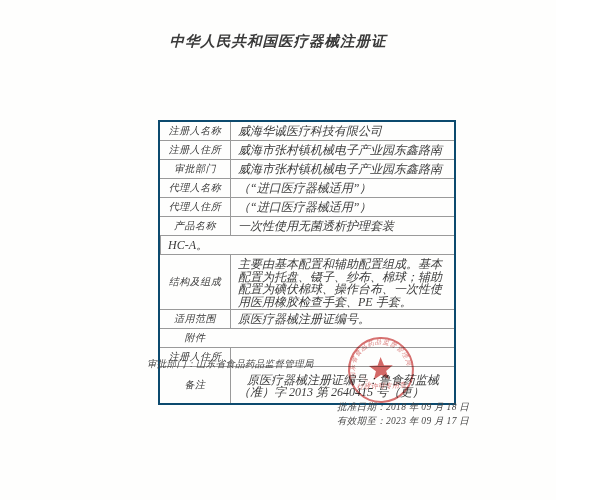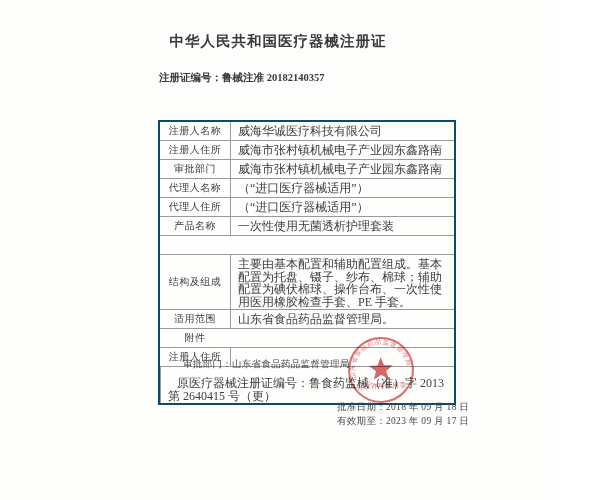--- a/index.html
+++ b/index.html
@@ -2,21 +2,21 @@
 <html><head>
 <meta charset="utf-8">
 <style>
   html,body{margin:0;padding:0;background:#ffffff;}
   body{
     width:600px;height:500px;overflow:hidden;
     font-family:"Liberation Serif","DejaVu Serif",serif;
     color:#3c3c3c;
     -webkit-font-smoothing:antialiased;
   }
-  .page{position:relative;width:556px;height:500px;background:#fefefd;}
+  .page{position:relative;width:556px;height:500px;background:#fefefd;font-style:italic;}
 
   .doc-title{
     position:absolute;top:32px;left:0;width:100%;
     text-align:center;font-size:14.5px;font-weight:bold;
     letter-spacing:1px;color:#3a3a3a;
   }
   .cert-line{
     position:absolute;top:71px;left:159px;
     font-size:10.5px;font-weight:bold;color:#3a3a3a;
   }
@@ -38,28 +38,28 @@
   .tvalue{
     flex:1;border-left:1px solid #9a9a9a;
     display:flex;align-items:center;
     font-size:12px;line-height:12.5px;
     padding:1px 4px 1px 7px;box-sizing:border-box;
     word-break:break-all;
   }
   .trow.r-struct{min-height:38px;}
   .trow.r-remark{min-height:36px;}
   .trow.r-struct .tvalue,.trow.r-remark .tvalue{
-    align-items:flex-end;padding-top:3px;
+    align-items:center;padding-top:3px;
   }
   .trow.r-remark .tvalue .txt{text-indent:9px;display:block;}
   .tvalue .txt{display:block;}
 
   .footer-dept{
     position:absolute;left:147px;top:358px;
-    font-size:9.5px;color:#454545;letter-spacing:0.3px;margin-left:36px;
+    font-size:9.5px;color:#454545;letter-spacing:0.3px;
   }
   .footer-dates{
     position:absolute;left:337px;top:354px;
     font-size:9.5px;color:#454545;line-height:14px;letter-spacing:0.3px;margin-top:46px;
   }
 
   .stamp{
     position:absolute;left:347px;top:336px;width:68px;height:68px;
     opacity:0.88;mix-blend-mode:multiply;
     transform:rotate(-2deg);
@@ -67,21 +67,20 @@
   }
   .stamp svg{width:100%;height:100%;}
 </style>
 </head>
 <body>
 
 <div class="page">
 
   <div class="doc-title">中华人民共和国医疗器械注册证</div>
 
-  <div class="cert-line">注册证编号：鲁械注准 20182140357</div>
 
   <div class="cert-table">
     <div class="trow">
       <div class="tlabel">注册人名称</div>
       <div class="tvalue">
           <span class="txt">威海华诚医疗科技有限公司</span>
         </div>
     </div>
     <div class="trow">
       <div class="tlabel">注册人住所</div>
@@ -107,43 +106,47 @@
           <span class="txt">（“进口医疗器械适用”）</span>
         </div>
     </div>
     <div class="trow">
       <div class="tlabel">产品名称</div>
       <div class="tvalue">
           <span class="txt">一次性使用无菌透析护理套装</span>
         </div>
     </div>
     <div class="trow">
+      <div class="tvalue">
+          <span class="txt">HC-A。</span>
+        </div>
     </div>
     <div class="trow r-struct">
       <div class="tlabel">结构及组成</div>
       <div class="tvalue">
           <span class="txt">主要由基本配置和辅助配置组成。基本配置为托盘、镊子、纱布、棉球；辅助配置为碘伏棉球、操作台布、一次性使用医用橡胶检查手套、PE 手套。</span>
         </div>
     </div>
     <div class="trow">
       <div class="tlabel">适用范围</div>
       <div class="tvalue">
-          <span class="txt">山东省食品药品监督管理局。</span>
+          <span class="txt">原医疗器械注册证编号。</span>
         </div>
     </div>
     <div class="trow">
       <div class="tlabel">附件</div>
     </div>
     <div class="trow">
       <div class="tlabel">注册人住所</div>
       <div class="tvalue">
           <span class="txt"></span>
         </div>
     </div>
     <div class="trow r-remark">
+      <div class="tlabel">备注</div>
       <div class="tvalue">
           <span class="txt">原医疗器械注册证编号：鲁食药监械（准）字 2013 第 2640415 号（更）</span>
         </div>
     </div>
   </div>
 
   <div class="footer-dept">审批部门：山东省食品药品监督管理局</div>
 
   <div class="footer-dates">
     <div>批准日期：2018 年 09 月 18 日</div>

